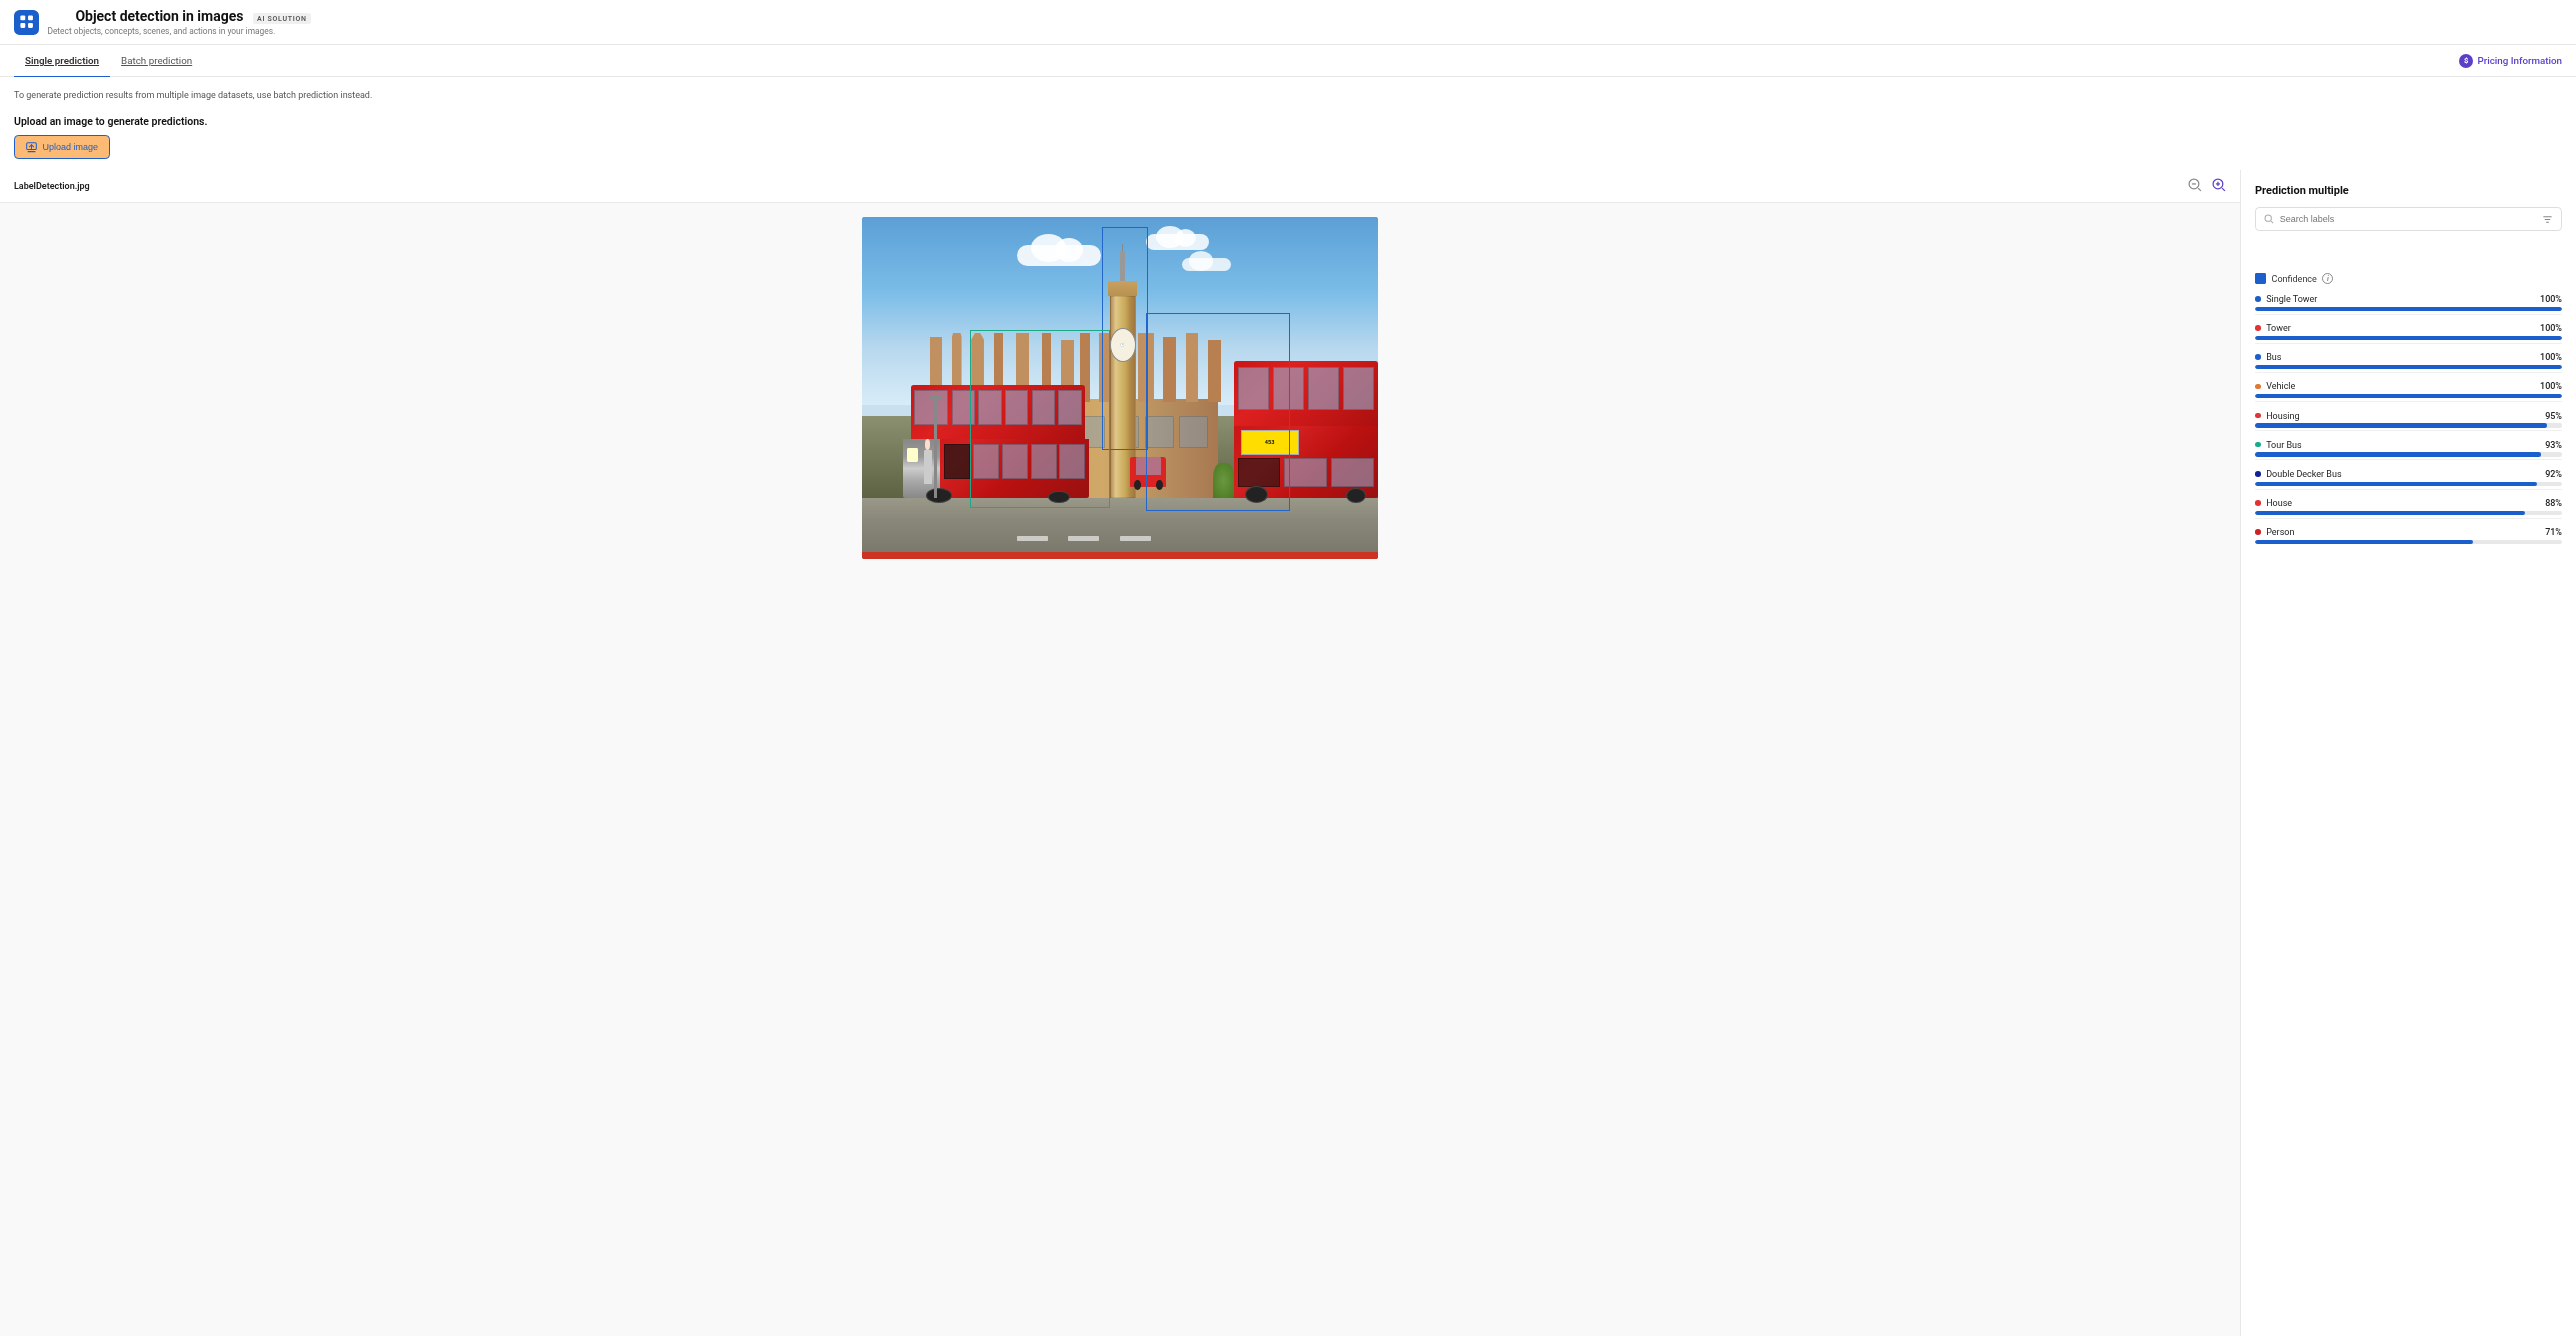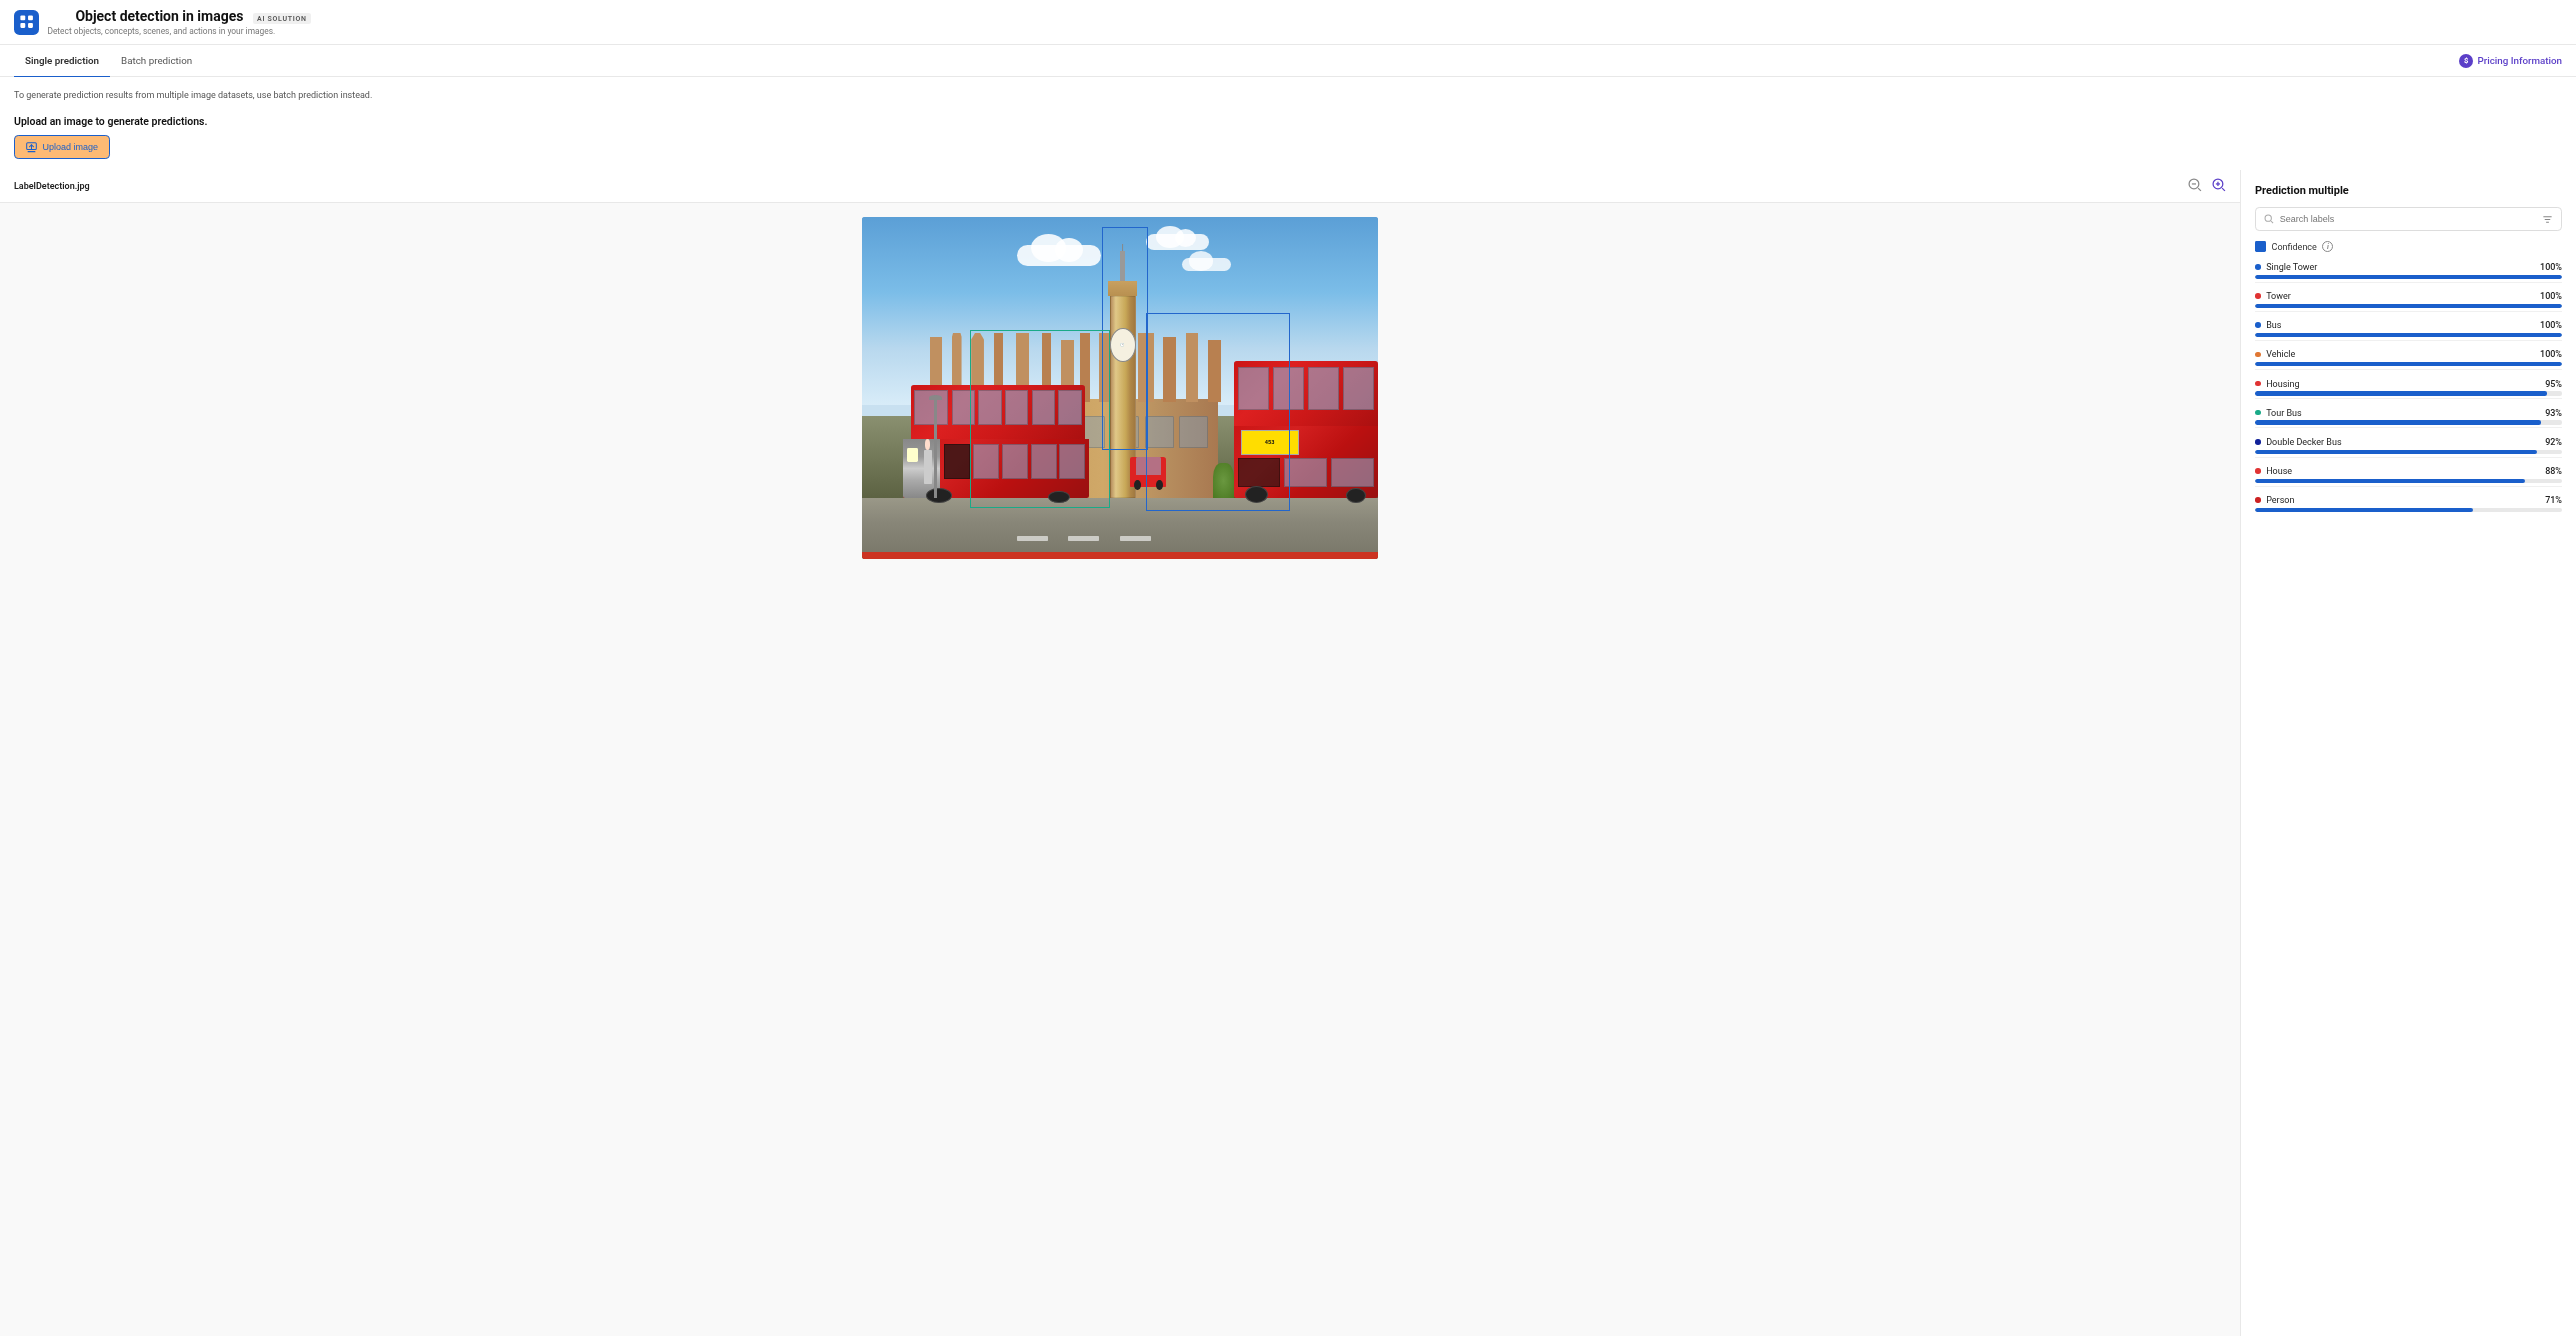--- a/index.html
+++ b/index.html
@@ -43,20 +43,21 @@
       border-bottom: 0.7px solid #e8e8e8;
       position: relative;
     }
     .tab-item {
       padding: 9.8px 11px;
       font-size: 9.8px;
       cursor: pointer;
       color: #555;
       border-bottom: 1.4px solid transparent;
       margin-bottom: -0.7px;
+      text-decoration: underline;
     }
     .tab-item.active {
       color: #333;
       font-weight: 600;
       border-bottom: 1.4px solid #1a5fcb;
     }
     .pricing-link {
       margin-left: auto;
       display: flex;
       align-items: center;
@@ -207,20 +208,21 @@
       border: none; outline: none; flex: 1; font-size: 9px; color: #999;
     }
 
     .confidence-legend {
       display: flex;
       align-items: center;
       gap: 5.6px;
       margin-bottom: 9.8px;
       font-size: 9px;
       color: #333;
+      margin-top: 32px;
     }
     .conf-color-box {
       width: 11px; height: 11px;
       background: #1a5fcb;
       border-radius: 1.4px;
     }
     .conf-info-icon {
       width: 11px; height: 11px;
       border-radius: 50%;
       border: 1px solid #888;

